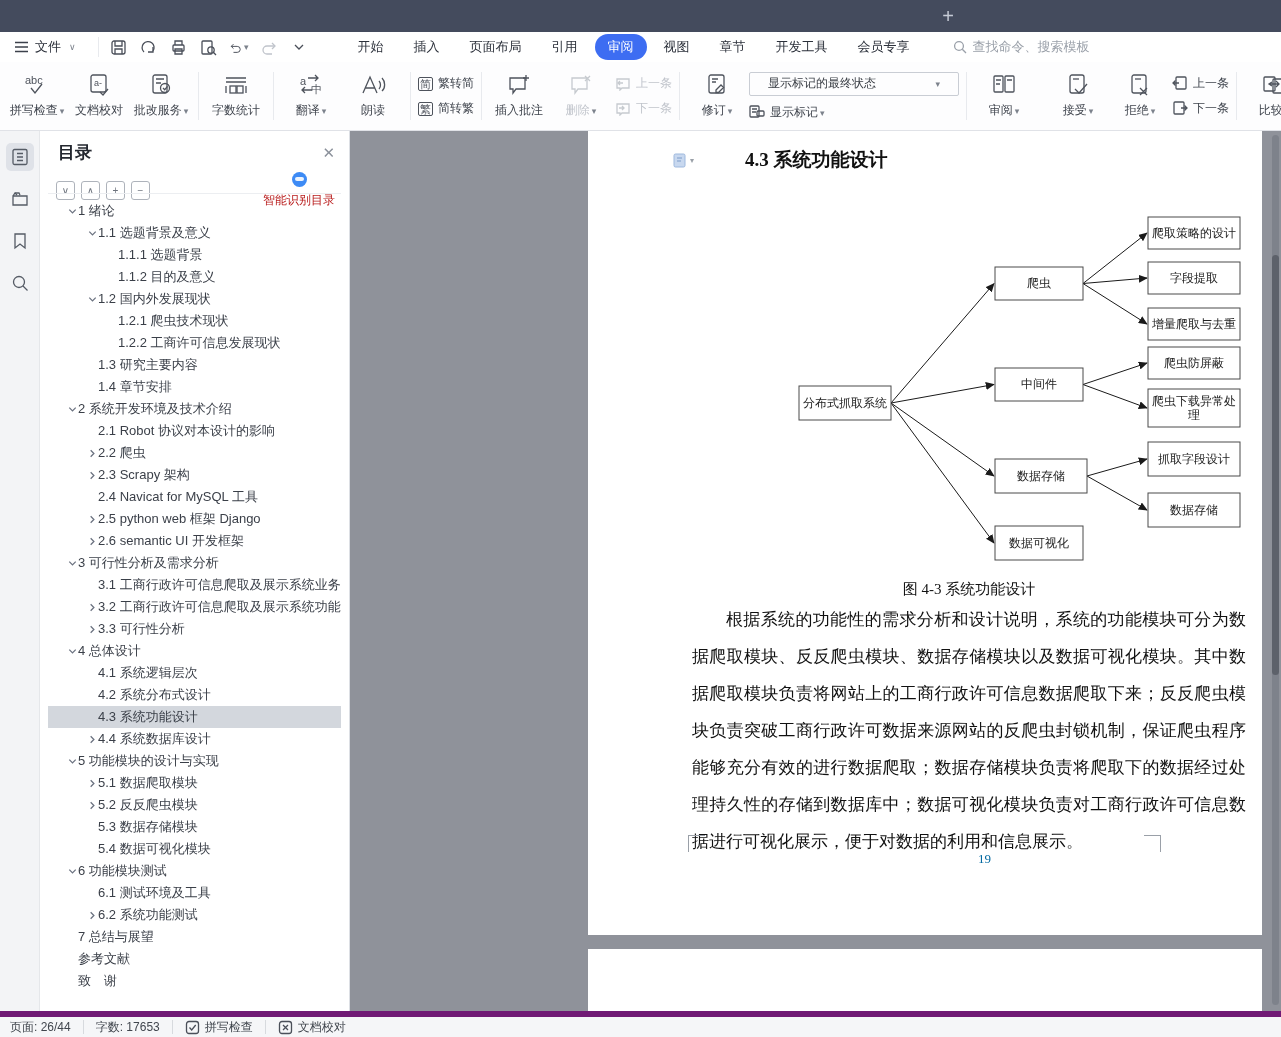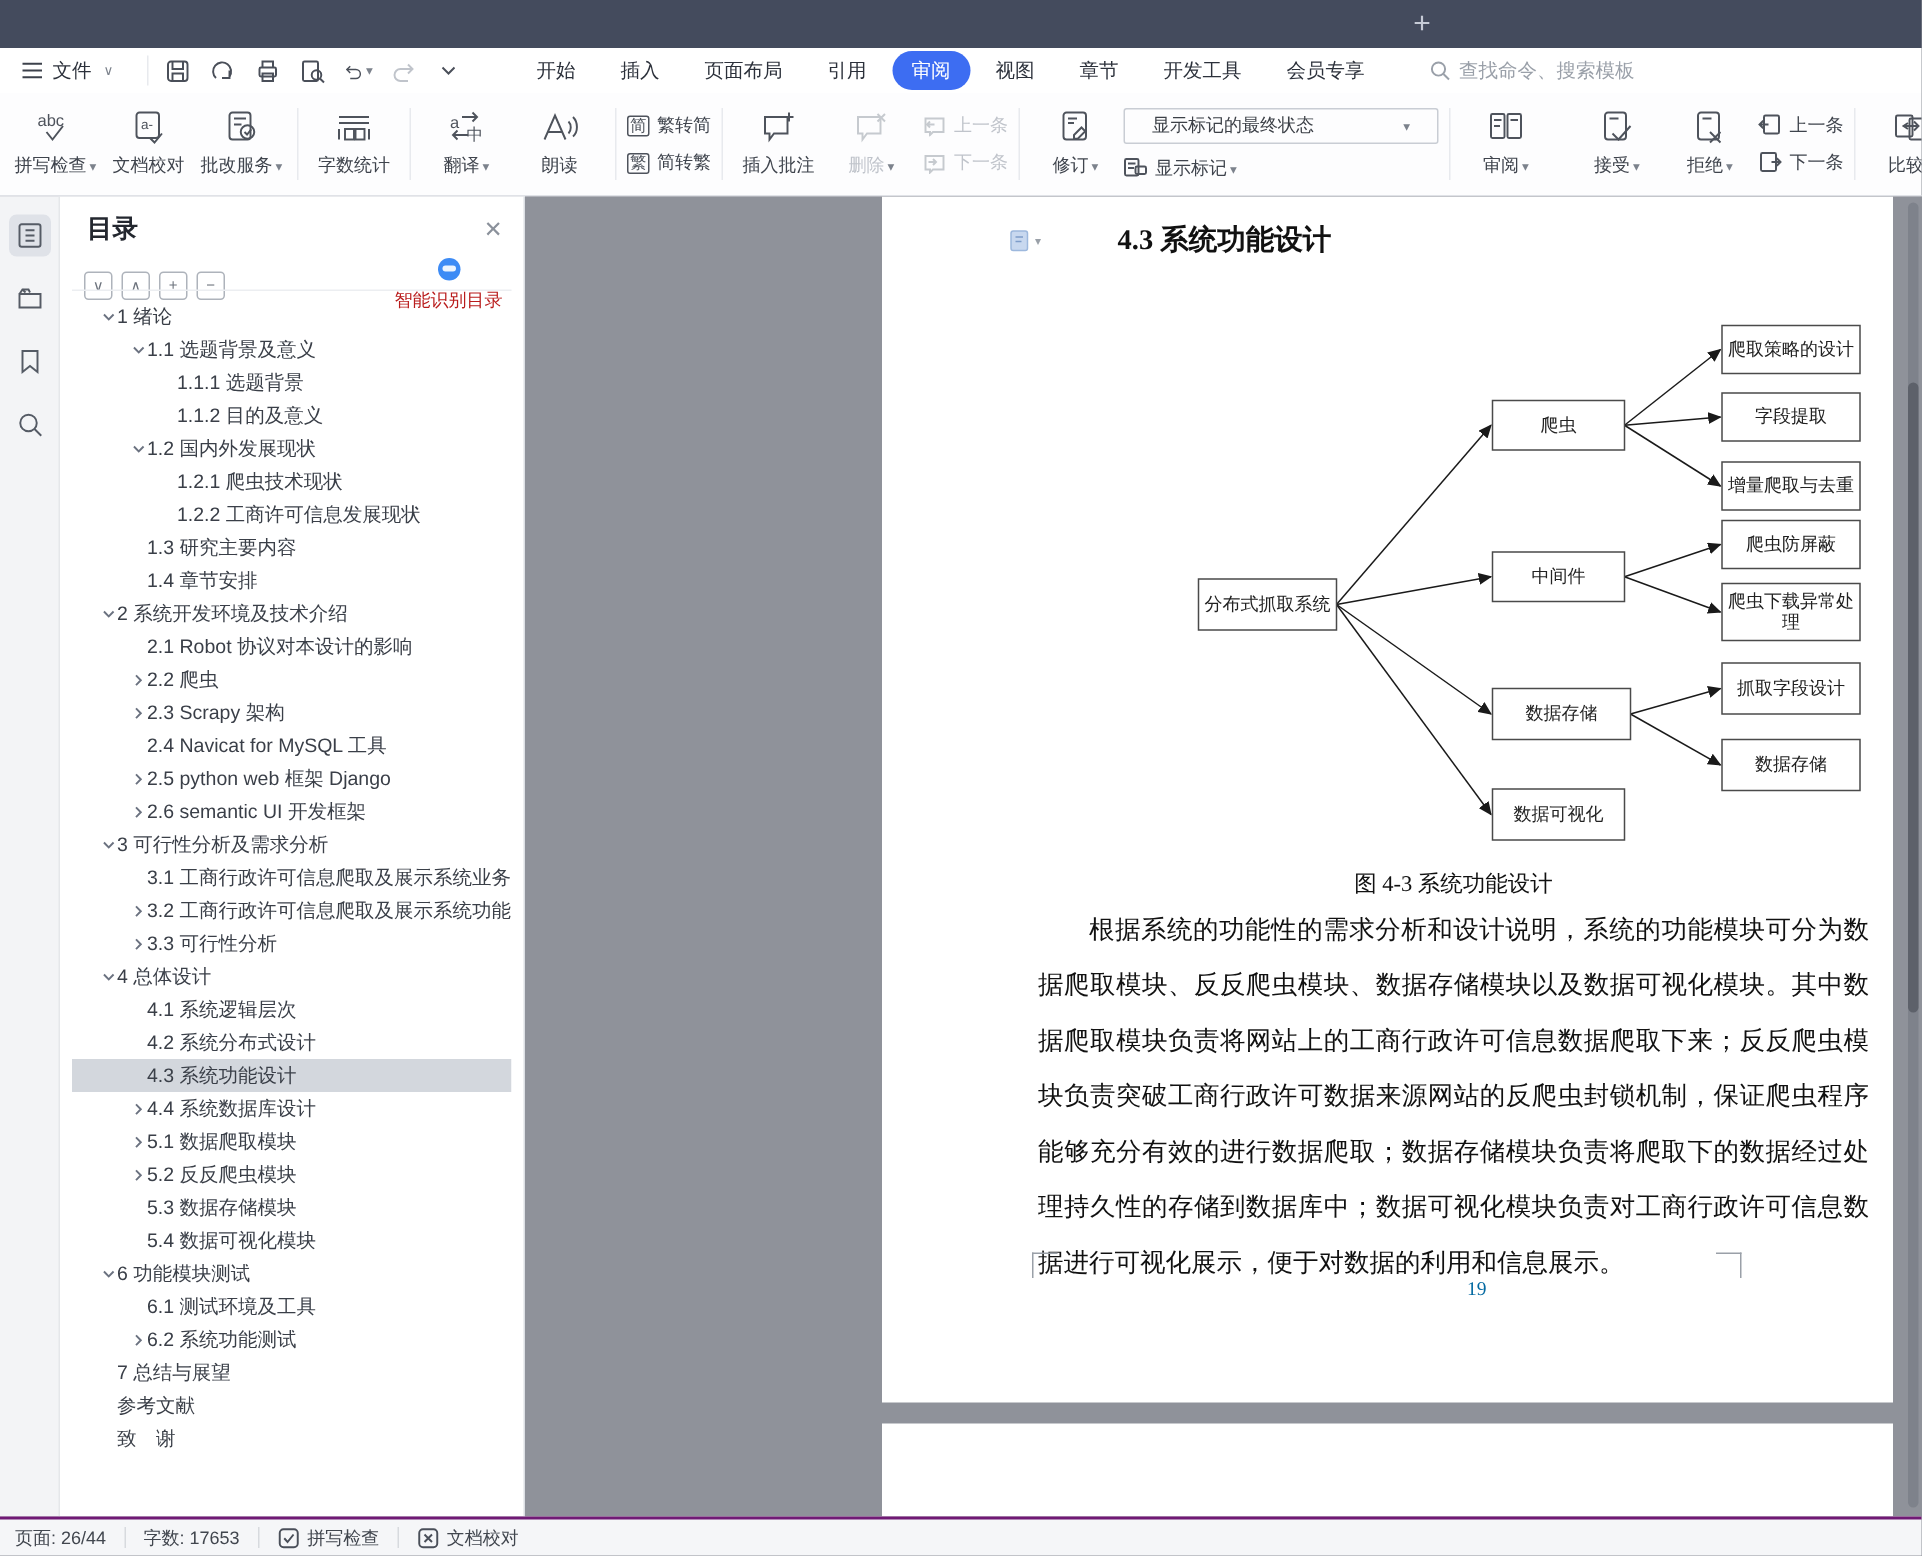--- a/index.html
+++ b/index.html
@@ -88,21 +88,21 @@
     text-align:justify;text-indent:2em;}
   .pagenum{position:absolute;left:390px;top:720px;font-size:13px;color:#0369a1;}
   .cmark{position:absolute;width:16px;height:16px;}
   .cmark.l{left:100px;top:704px;border-top:1px solid #9aa0a8;border-left:1px solid #9aa0a8;}
   .cmark.r{left:556px;top:704px;border-top:1px solid #9aa0a8;border-right:1px solid #9aa0a8;}
   #diagram{position:absolute;left:0;top:80px;}
   .vscroll{position:absolute;right:2px;top:4px;width:7px;height:870px;border-radius:4px;background:#7e828b;}
   .vthumb{position:absolute;left:0;top:120px;width:7px;height:420px;border-radius:4px;background:#5d616a;}
   
   .statusbar{position:absolute;left:0;top:1011px;width:1281px;height:26px;background:#f5f6f8;
-    border-top:2px solid #701a75;display:flex;align-items:center;font-size:12px;color:#41464e;gap:6px;padding-left:10px;box-sizing:border-box;}
+    border-top:6px solid #701a75;display:flex;align-items:center;font-size:12px;color:#41464e;gap:6px;padding-left:10px;box-sizing:border-box;}
   .ssep{width:1px;height:14px;background:#d7dade;margin:0 6px;}
   .sitem{display:flex;align-items:center;gap:5px;cursor:pointer;}
   .sitem svg{stroke:#4a4f59;fill:none;stroke-width:1.3;}
 </style>
 </head>
 <body>
 
 <div class="tabbar">
   <div class="wtab home">
     <span>首页</span>
@@ -592,20 +592,28 @@
           <span class="chev"></span>
           <span>4.3 系统功能设计</span>
         </div>
         <div class="toc-item lvl2">
           <span class="chev">
             <svg width="11" height="11" viewBox="0 0 12 11">
               <polyline points="4,2 7.5,5.5 4,9"></polyline>
             </svg>
           </span>
           <span>4.4 系统数据库设计</span>
+        </div>
+        <div class="toc-item lvl1">
+          <span class="chev">
+            <svg width="11" height="11" viewBox="0 0 12 11">
+              <polyline points="2.5,3.5 6,7 9.5,3.5"></polyline>
+            </svg>
+          </span>
+          <span>5 功能模块的设计与实现</span>
         </div>
         <div class="toc-item lvl2">
           <span class="chev">
             <svg width="11" height="11" viewBox="0 0 12 11">
               <polyline points="4,2 7.5,5.5 4,9"></polyline>
             </svg>
           </span>
           <span>5.1 数据爬取模块</span>
         </div>
         <div class="toc-item lvl2">

